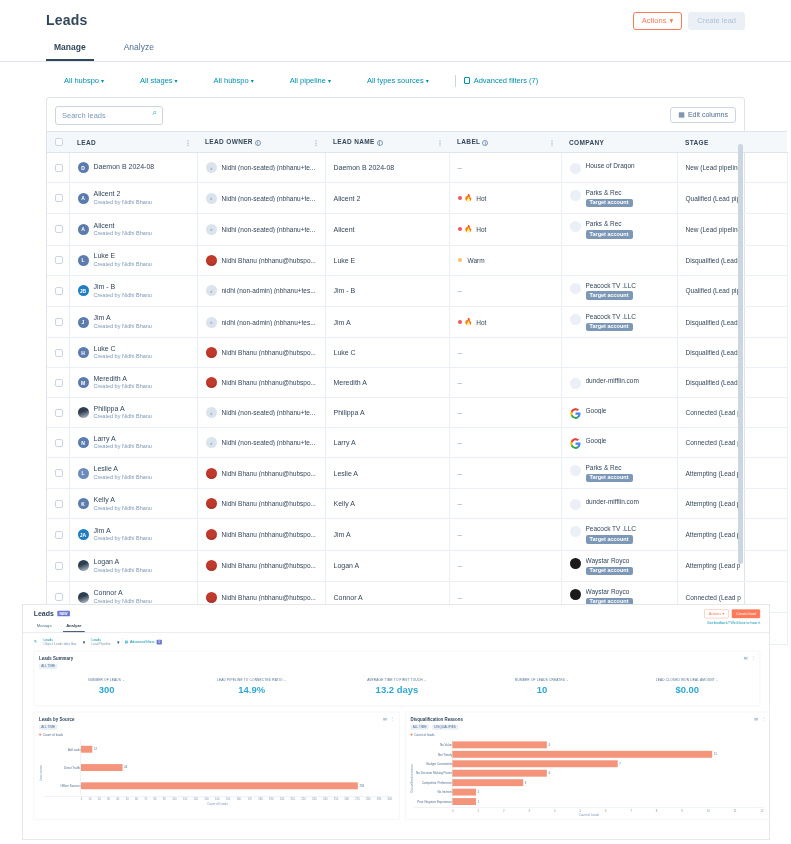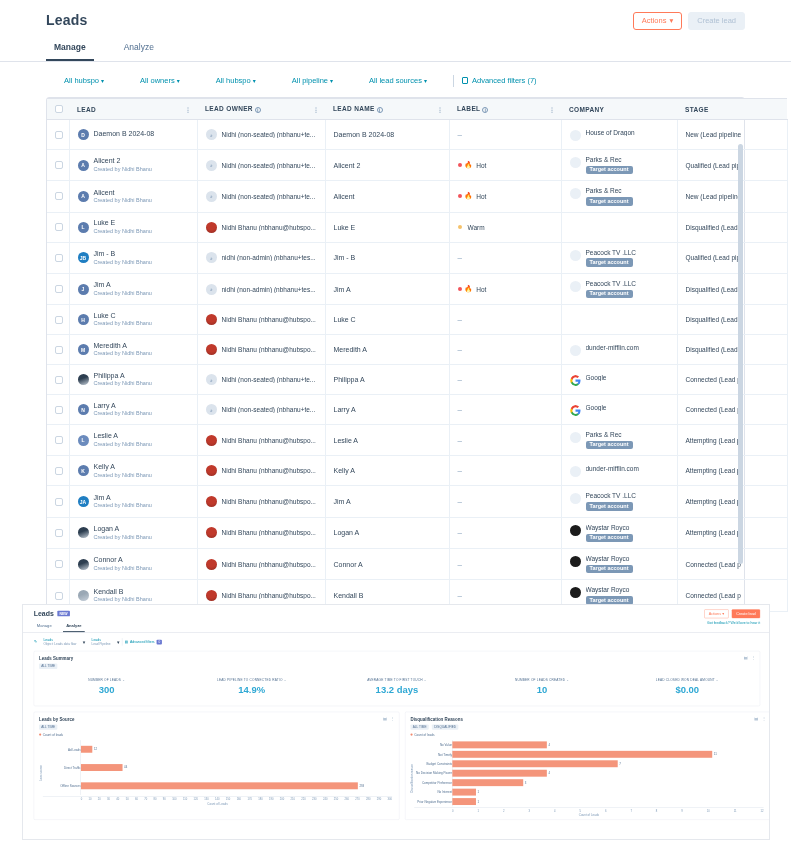--- a/index.html
+++ b/index.html
@@ -194,32 +194,42 @@
     </div>
   </div>
 
   <div class="tabs">
     <div class="tab active">Manage</div>
     <div class="tab">Analyze</div>
   </div>
 
   <div class="filters">
     <div class="filter"><span>All hubspo</span><span class="caret">▾</span></div>
-    <div class="filter"><span>All owners</span><span class="caret">▾</span></div>
+    <div class="filter"><span>All stages</span><span class="caret">▾</span></div>
     <div class="filter"><span>All hubspo</span><span class="caret">▾</span></div>
     <div class="filter"><span>All pipeline</span><span class="caret">▾</span></div>
-    <div class="filter"><span>All lead sources</span><span class="caret">▾</span></div>
+    <div class="filter"><span>All types sources</span><span class="caret">▾</span></div>
     <div class="filter-divider"></div>
     <div class="adv-filters">
       <span class="adv-icon"></span>
       <span>Advanced filters (7)</span>
     </div>
   </div>
 
   <div class="table-card">
+    <div class="table-toolbar">
+      <div class="search-wrap">
+        <input class="search-input" placeholder="Search leads" style="">
+        <span class="search-icon">⌕</span>
+      </div>
+      <div class="edit-columns">
+        <span>▦</span>
+        <span>Edit columns</span>
+      </div>
+    </div>
 
     <table class="leads">
       <colgroup>
         <col class="col-check">
           <col class="col-lead">
           <col class="col-owner">
           <col class="col-name">
         <col class="col-label">
           <col class="col-company">
           <col class="col-stage">

